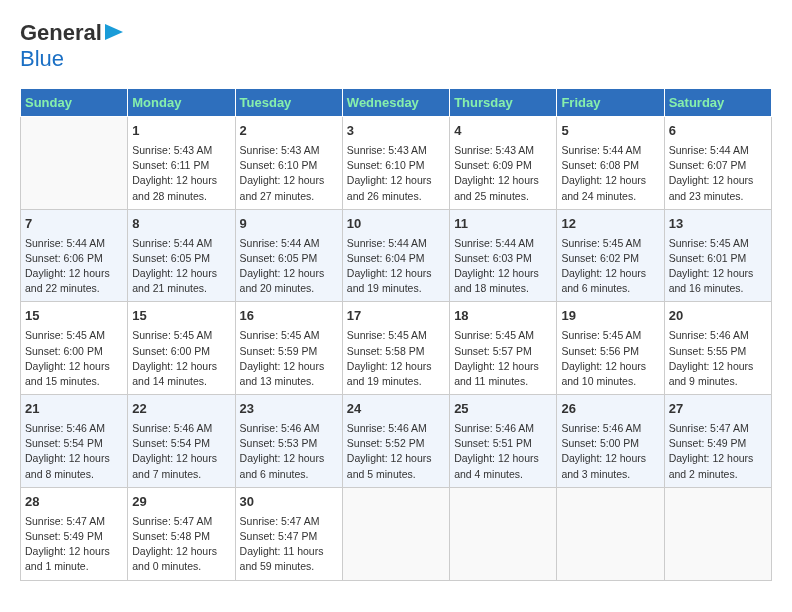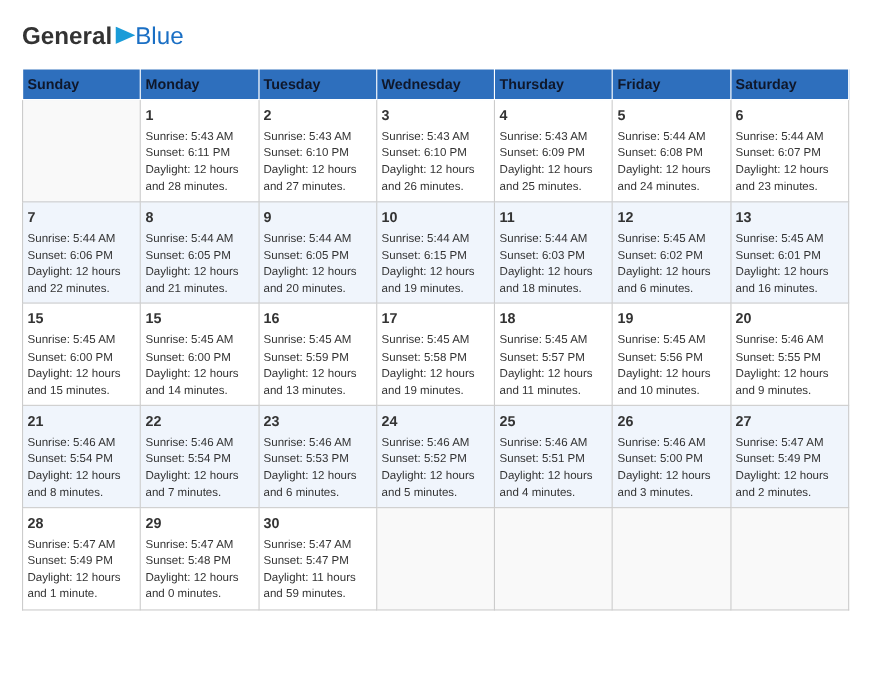--- a/index.html
+++ b/index.html
@@ -11,21 +11,21 @@
       padding: 20px;
     }
     .header {
       display: flex;
       justify-content: space-between;
       align-items: flex-start;
       margin-bottom: 16px;
     }
     .logo {
       display: flex;
-      flex-direction: row;
+      flex-direction: column;
       align-items: flex-start;
     }
     .logo-row {
       display: flex;
       align-items: center;
     }
     .title-block {
       text-align: right;
     }
     .title-block h1 {
@@ -38,21 +38,21 @@
       font-weight: normal;
       color: #555;
     }
     table {
       width: 100%;
       border-collapse: collapse;
       font-size: 11px;
     }
     thead tr th {
       background-color: #2e6fbd;
-      color: #0f172a;
+      color: #86efac;
       padding: 6px 4px;
       text-align: left;
       font-size: 13px;
       font-weight: bold;
       border: 1px solid #fff;
     }
     tbody tr td {
       vertical-align: top;
       padding: 5px 4px;
       border: 1px solid #ccc;
@@ -177,21 +177,21 @@
         <td>
           <span class="day-num">9</span>
           <div>Sunrise: 5:44 AM</div>
           <div>Sunset: 6:05 PM</div>
           <div>Daylight: 12 hours</div>
           <div>and 20 minutes.</div>
         </td>
         <td>
           <span class="day-num">10</span>
           <div>Sunrise: 5:44 AM</div>
-          <div>Sunset: 6:15 PM</div>
+          <div>Sunset: 6:04 PM</div>
           <div>Daylight: 12 hours</div>
           <div>and 19 minutes.</div>
         </td>
         <td>
           <span class="day-num">11</span>
           <div>Sunrise: 5:44 AM</div>
           <div>Sunset: 6:03 PM</div>
           <div>Daylight: 12 hours</div>
           <div>and 18 minutes.</div>
         </td>

